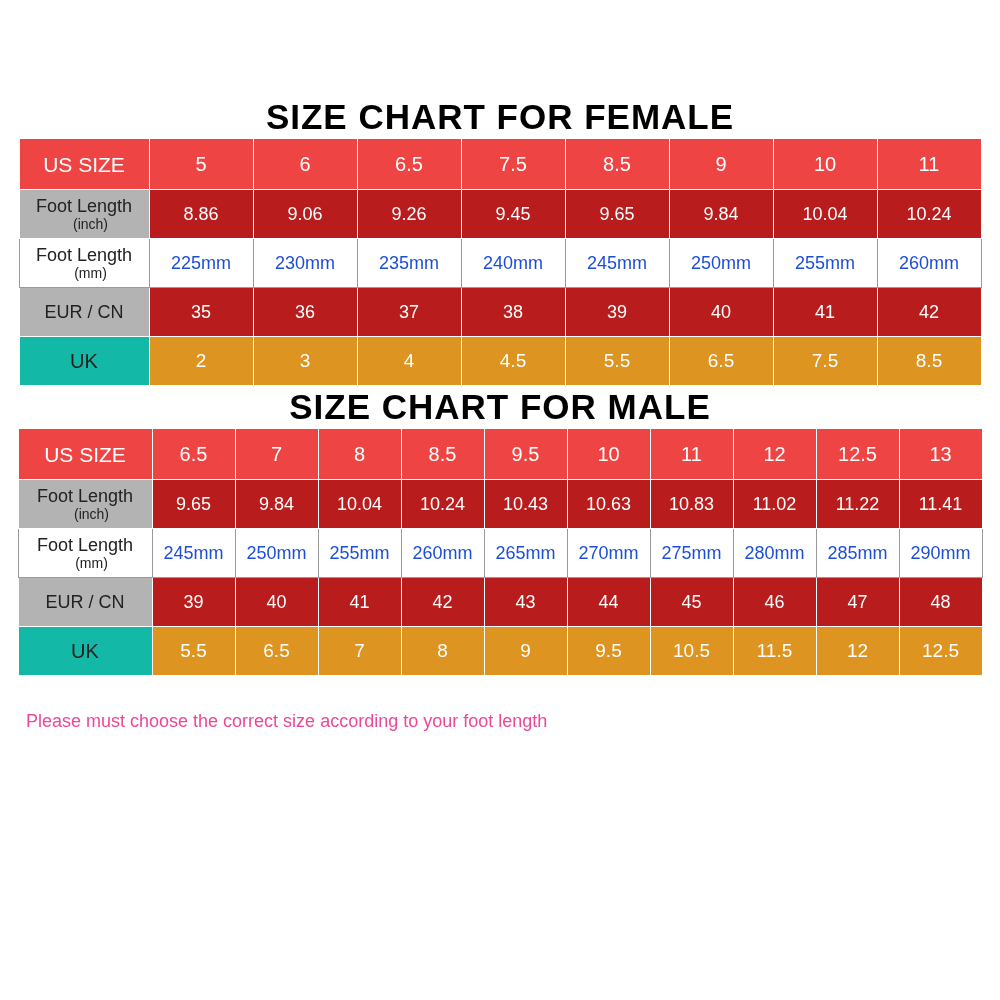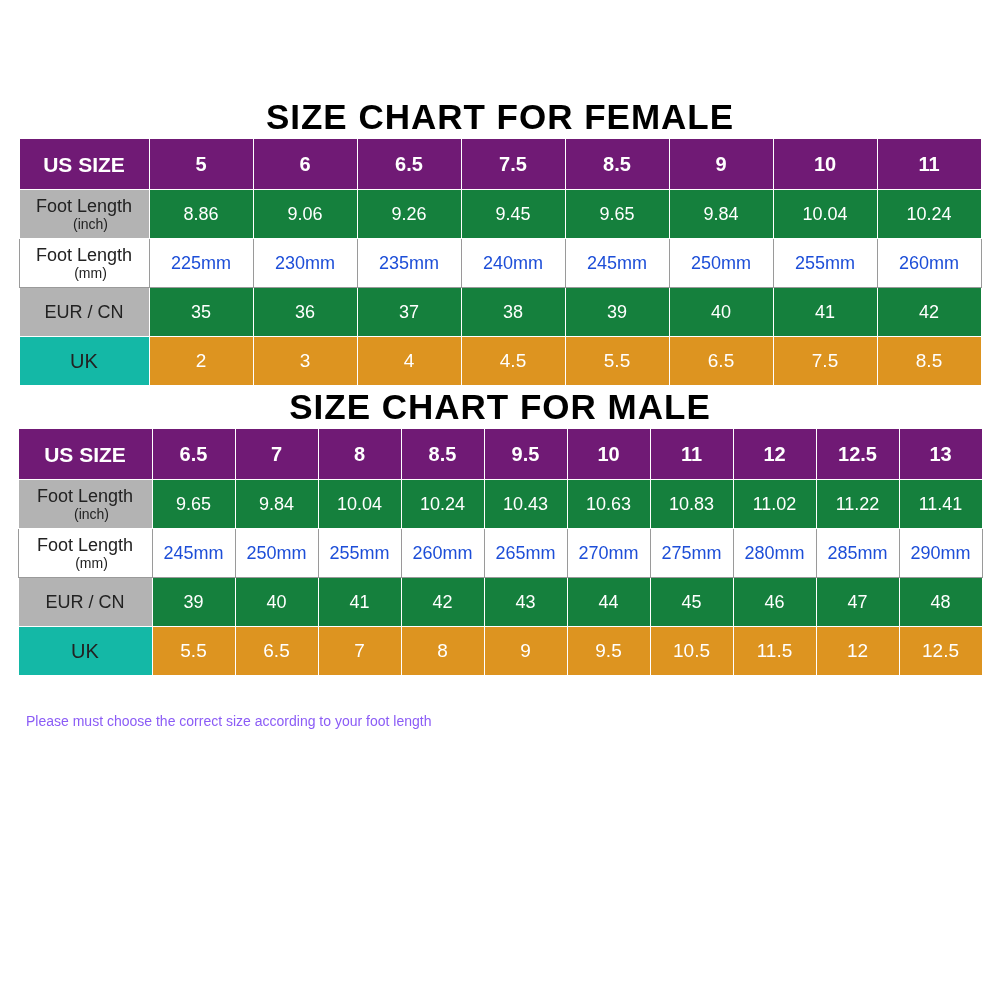--- a/index.html
+++ b/index.html
@@ -45,33 +45,33 @@
   table.size-table td {
     border: 1px solid #ffffff;
     text-align: center;
     vertical-align: middle;
     font-size: 18px;
     padding: 0;
   }
 
   
   tr.row-header td {
-    background: #701a75;
+    background: #ef4444;
     color: #ffffff;
-    font-weight: bold;
+    font-weight: normal;
     font-size: 20px;
     height: 50px;
   }
   tr.row-header td.label-cell {
     font-size: 21px;
   }
 
   
   tr.row-grey td {
-    background: #15803d;
+    background: #b91c1c;
     color: #ffffff;
     height: 48px;
   }
   tr.row-grey td.label-cell {
     background: #b3b3b3;
     color: #222222;
   }
 
   
   tr.row-white td {
@@ -112,22 +112,22 @@
     display: block;
     line-height: 20px;
   }
 
   .notes {
     margin-top: 30px;
     padding-left: 26px;
     padding-right: 16px;
   }
   .note-line {
-    color: #8b5cf6;
-    font-size: 14px;
+    color: #ec4899;
+    font-size: 18px;
     line-height: 30px;
   }
 </style>
 </head>
 <body>
 
 <div class="page">
 
   <div class="chart-title" id="female-title">SIZE CHART FOR FEMALE</div>
 

